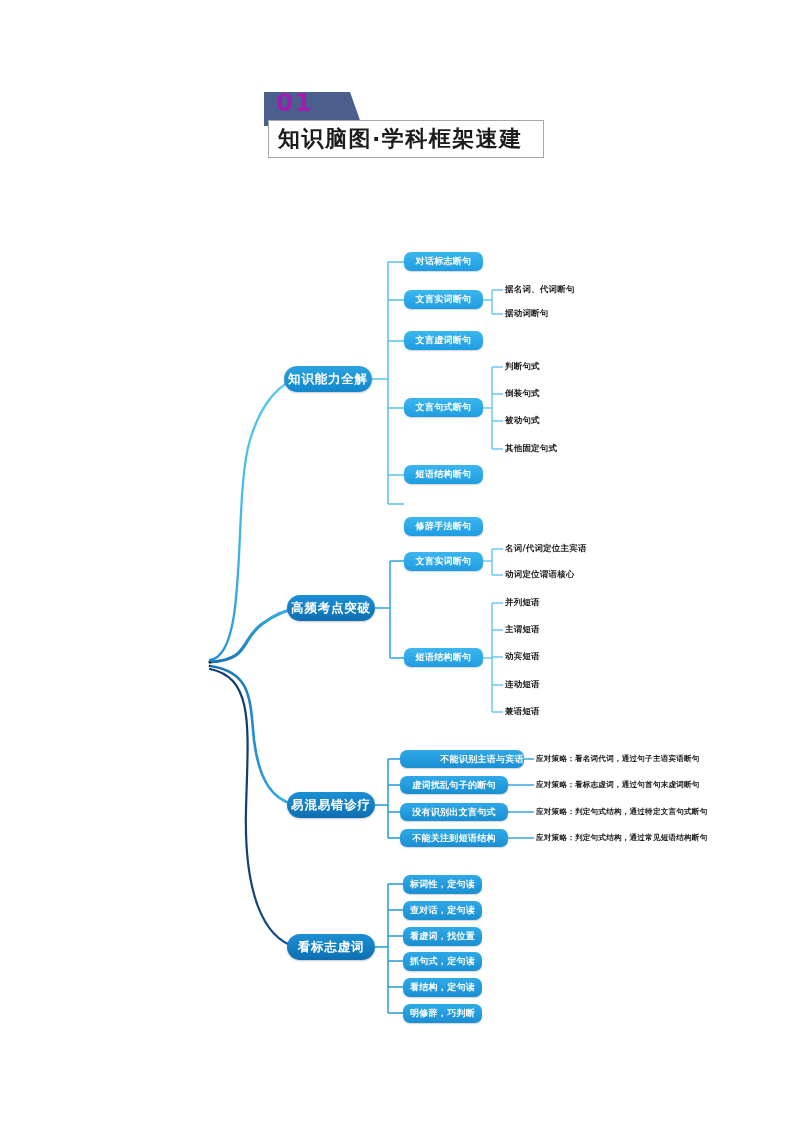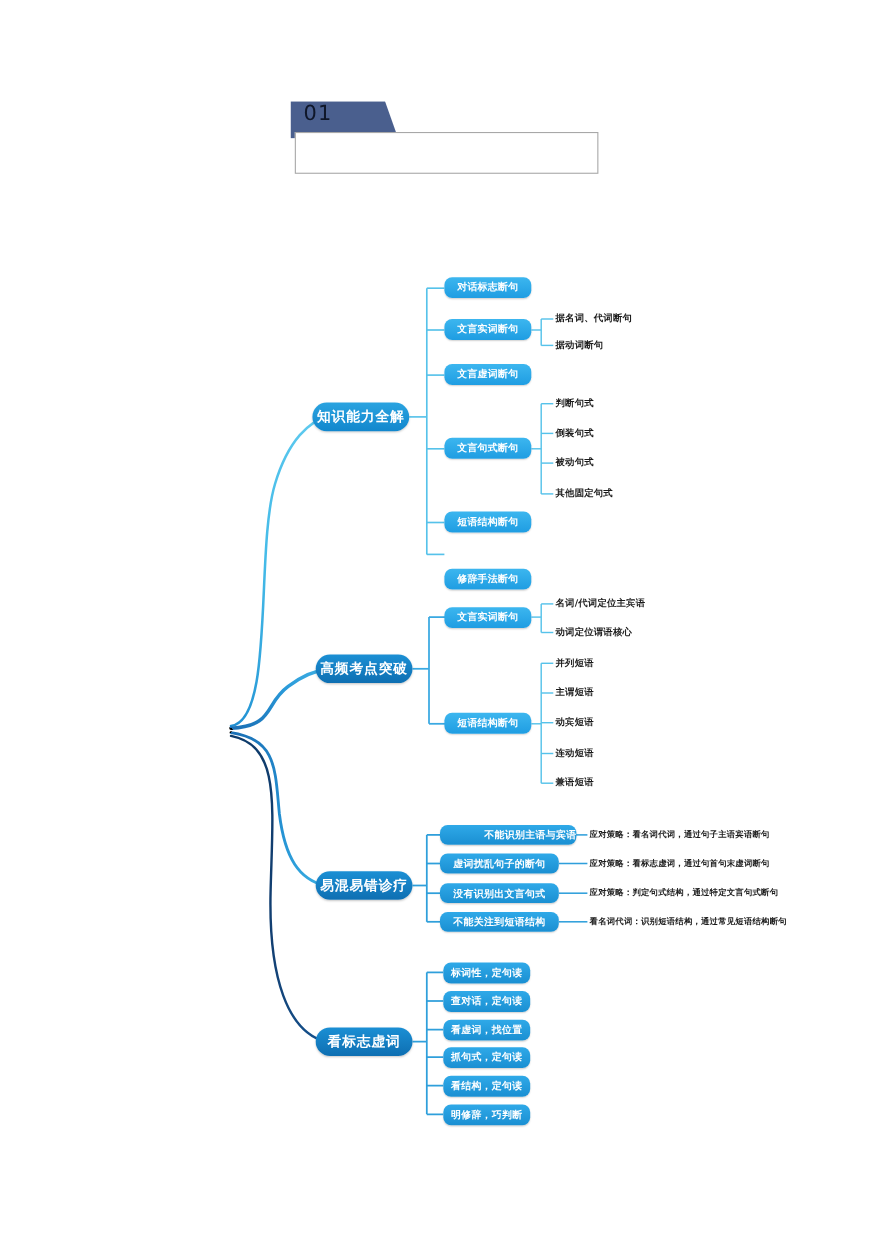--- a/index.html
+++ b/index.html
@@ -36,23 +36,23 @@
     top: 0px;
     width: 98px;
     height: 34px;
     background: #4a5f8e;
     clip-path: polygon(0 0, 86px 0, 98px 100%, 0 100%);
   }
   #banner-number {
     position: absolute;
     left: 18px;
     top: -4px;
-    font-size: 19px;
-    font-weight: normal;
-    color: #0f172a;
+    font-size: 25px;
+    font-weight: bold;
+    color: #a21caf;
     letter-spacing: 1px;
     line-height: 30px;
   }
   #title-box {
     position: absolute;
     left: 10px;
     top: 28px;
     width: 276px;
     height: 38px;
     border: 1.2px solid #a8a8a8;
@@ -135,20 +135,21 @@
 </style>
 </head>
 <body>
 
 <div id="page">
 
   <div id="header">
     <div id="banner-tag"></div>
     <div id="banner-number">01</div>
     <div id="title-box"></div>
+    <div id="title-text">知识脑图·学科框架速建</div>
   </div>
 
   <svg id="links" viewBox="0 0 794 1123" xmlns="http://www.w3.org/2000/svg">
     <defs>
       <linearGradient id="g1" x1="0" y1="1" x2="1" y2="0">
         <stop offset="0%" stop-color="#1d8cd0"></stop>
         <stop offset="45%" stop-color="#45bbe8"></stop>
         <stop offset="100%" stop-color="#63cdf0"></stop>
       </linearGradient>
       <linearGradient id="g2" x1="0" y1="1" x2="1" y2="0">
@@ -337,21 +338,21 @@
   <div class="leaf small" style="left:536px; top:752px; height:14px;">
     <span>应对策略：看名词代词，通过句子主语宾语断句</span>
   </div>
   <div class="leaf small" style="left:536px; top:778px; height:14px;">
     <span>应对策略：看标志虚词，通过句首句末虚词断句</span>
   </div>
   <div class="leaf small" style="left:536px; top:805px; height:14px;">
     <span>应对策略：判定句式结构，通过特定文言句式断句</span>
   </div>
   <div class="leaf small" style="left:536px; top:831px; height:14px;">
-    <span>看名词代词：识别短语结构，通过常见短语结构断句</span>
+    <span>应对策略：判定句式结构，通过常见短语结构断句</span>
   </div>
 
   <div class="node node-l1 dark" style="left:287px; top:934px; width:88px; height:26px;">
     <span>看标志虚词</span>
   </div>
 
   <div class="node node-l2 solid" style="left:403px; top:875px; width:79px; height:19px;">
     <span>标词性，定句读</span>
   </div>
   <div class="node node-l2 solid" style="left:403px; top:901px; width:79px; height:19px;">

